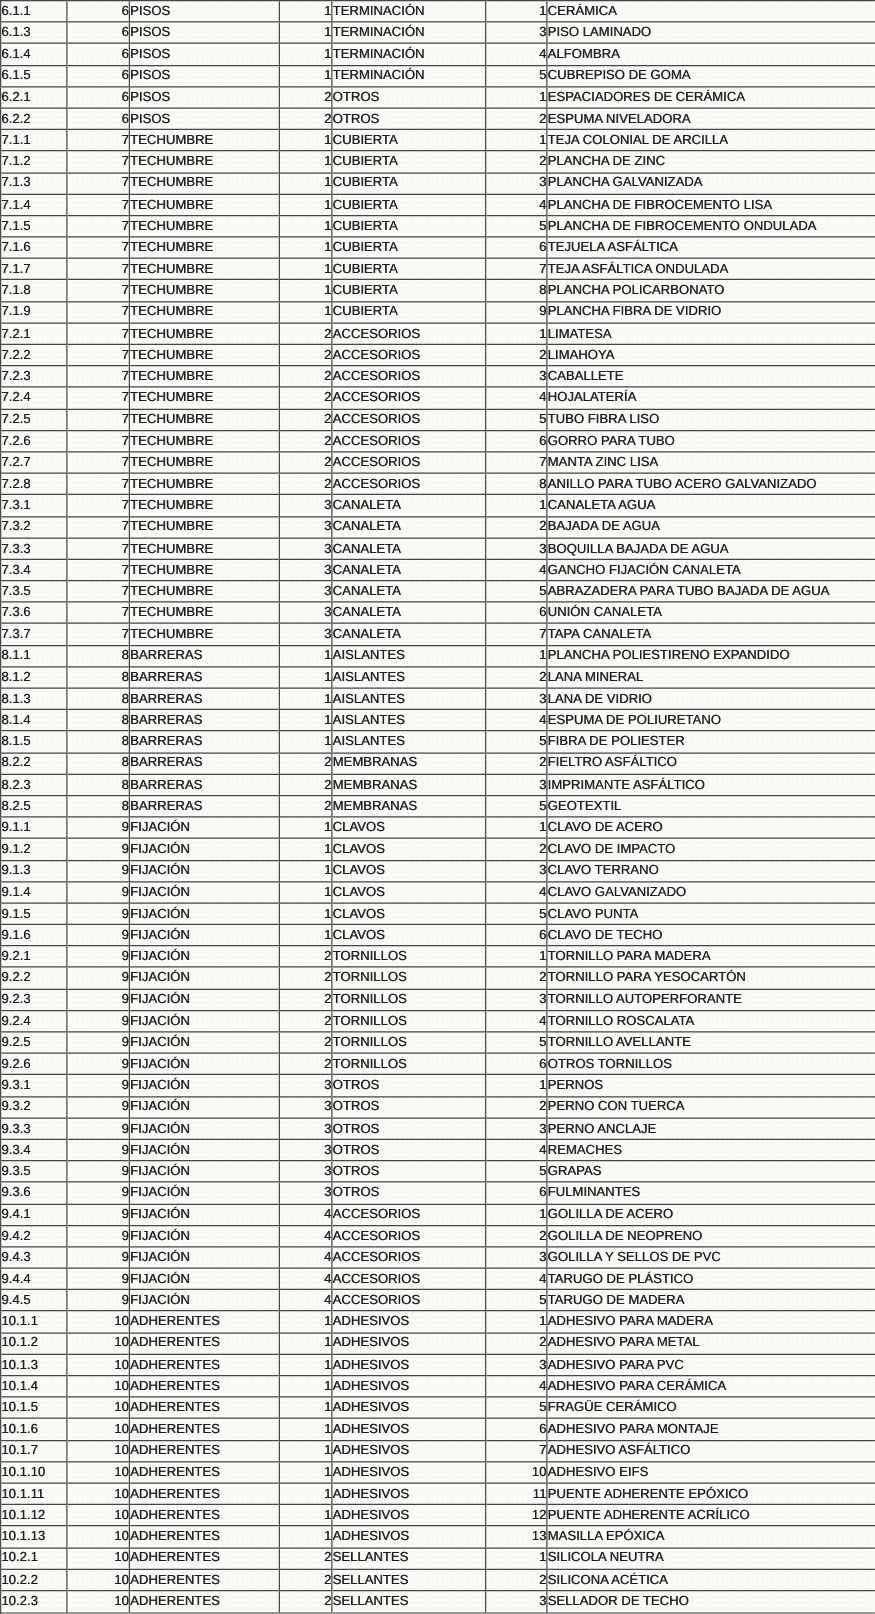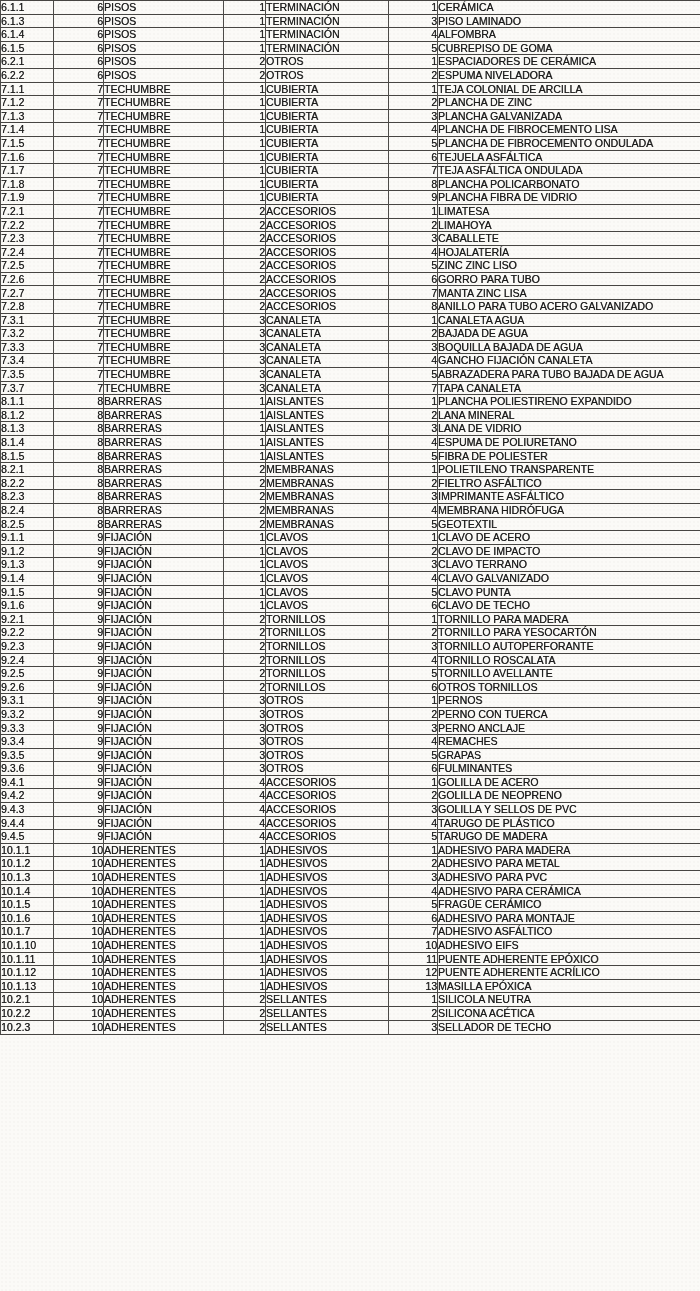--- a/index.html
+++ b/index.html
@@ -12,21 +12,21 @@
     overflow: hidden;
     background-color: #fbfaf7;
     background-image: radial-gradient(rgba(60,55,45,0.025) 1px, transparent 1px);
     background-size: 4px 4px;
     font-family: "Liberation Sans", sans-serif;
   }
   table.grid {
     border-collapse: collapse;
     table-layout: fixed;
     width: 700px;
-    height: 1035px;
+    height: 1291px;
   }
   table.grid td {
     padding: 0;
     margin: 0;
     vertical-align: middle;
     white-space: nowrap;
     overflow: hidden;
     font-size: 10.5px;
     line-height: 1;
     color: #1c1c1c;
@@ -242,21 +242,21 @@
           <td class="c5 num">4</td>
           <td class="c6 name">HOJALATERÍA</td>
         </tr>
         <tr>
           <td class="c0">7.2.5</td>
           <td class="c1 num">7</td>
           <td class="c2 name">TECHUMBRE</td>
           <td class="c3 num">2</td>
           <td class="c4 name">ACCESORIOS</td>
           <td class="c5 num">5</td>
-          <td class="c6 name">ZINC ZINC LISO</td>
+          <td class="c6 name">TUBO FIBRA LISO</td>
         </tr>
         <tr>
           <td class="c0">7.2.6</td>
           <td class="c1 num">7</td>
           <td class="c2 name">TECHUMBRE</td>
           <td class="c3 num">2</td>
           <td class="c4 name">ACCESORIOS</td>
           <td class="c5 num">6</td>
           <td class="c6 name">GORRO PARA TUBO</td>
         </tr>
@@ -315,20 +315,29 @@
           <td class="c6 name">GANCHO FIJACIÓN CANALETA</td>
         </tr>
         <tr>
           <td class="c0">7.3.5</td>
           <td class="c1 num">7</td>
           <td class="c2 name">TECHUMBRE</td>
           <td class="c3 num">3</td>
           <td class="c4 name">CANALETA</td>
           <td class="c5 num">5</td>
           <td class="c6 name">ABRAZADERA PARA TUBO BAJADA DE AGUA</td>
+        </tr>
+        <tr>
+          <td class="c0">7.3.6</td>
+          <td class="c1 num">7</td>
+          <td class="c2 name">TECHUMBRE</td>
+          <td class="c3 num">3</td>
+          <td class="c4 name">CANALETA</td>
+          <td class="c5 num">6</td>
+          <td class="c6 name">UNIÓN CANALETA</td>
         </tr>
         <tr>
           <td class="c0">7.3.7</td>
           <td class="c1 num">7</td>
           <td class="c2 name">TECHUMBRE</td>
           <td class="c3 num">3</td>
           <td class="c4 name">CANALETA</td>
           <td class="c5 num">7</td>
           <td class="c6 name">TAPA CANALETA</td>
         </tr>
@@ -371,54 +380,36 @@
         <tr>
           <td class="c0">8.1.5</td>
           <td class="c1 num">8</td>
           <td class="c2 name">BARRERAS</td>
           <td class="c3 num">1</td>
           <td class="c4 name">AISLANTES</td>
           <td class="c5 num">5</td>
           <td class="c6 name">FIBRA DE POLIESTER</td>
         </tr>
         <tr>
-          <td class="c0">8.2.1</td>
-          <td class="c1 num">8</td>
-          <td class="c2 name">BARRERAS</td>
-          <td class="c3 num">2</td>
-          <td class="c4 name">MEMBRANAS</td>
-          <td class="c5 num">1</td>
-          <td class="c6 name">POLIETILENO TRANSPARENTE</td>
-        </tr>
-        <tr>
           <td class="c0">8.2.2</td>
           <td class="c1 num">8</td>
           <td class="c2 name">BARRERAS</td>
           <td class="c3 num">2</td>
           <td class="c4 name">MEMBRANAS</td>
           <td class="c5 num">2</td>
           <td class="c6 name">FIELTRO ASFÁLTICO</td>
         </tr>
         <tr>
           <td class="c0">8.2.3</td>
           <td class="c1 num">8</td>
           <td class="c2 name">BARRERAS</td>
           <td class="c3 num">2</td>
           <td class="c4 name">MEMBRANAS</td>
           <td class="c5 num">3</td>
           <td class="c6 name">IMPRIMANTE ASFÁLTICO</td>
-        </tr>
-        <tr>
-          <td class="c0">8.2.4</td>
-          <td class="c1 num">8</td>
-          <td class="c2 name">BARRERAS</td>
-          <td class="c3 num">2</td>
-          <td class="c4 name">MEMBRANAS</td>
-          <td class="c5 num">4</td>
-          <td class="c6 name">MEMBRANA HIDRÓFUGA</td>
         </tr>
         <tr>
           <td class="c0">8.2.5</td>
           <td class="c1 num">8</td>
           <td class="c2 name">BARRERAS</td>
           <td class="c3 num">2</td>
           <td class="c4 name">MEMBRANAS</td>
           <td class="c5 num">5</td>
           <td class="c6 name">GEOTEXTIL</td>
         </tr>

